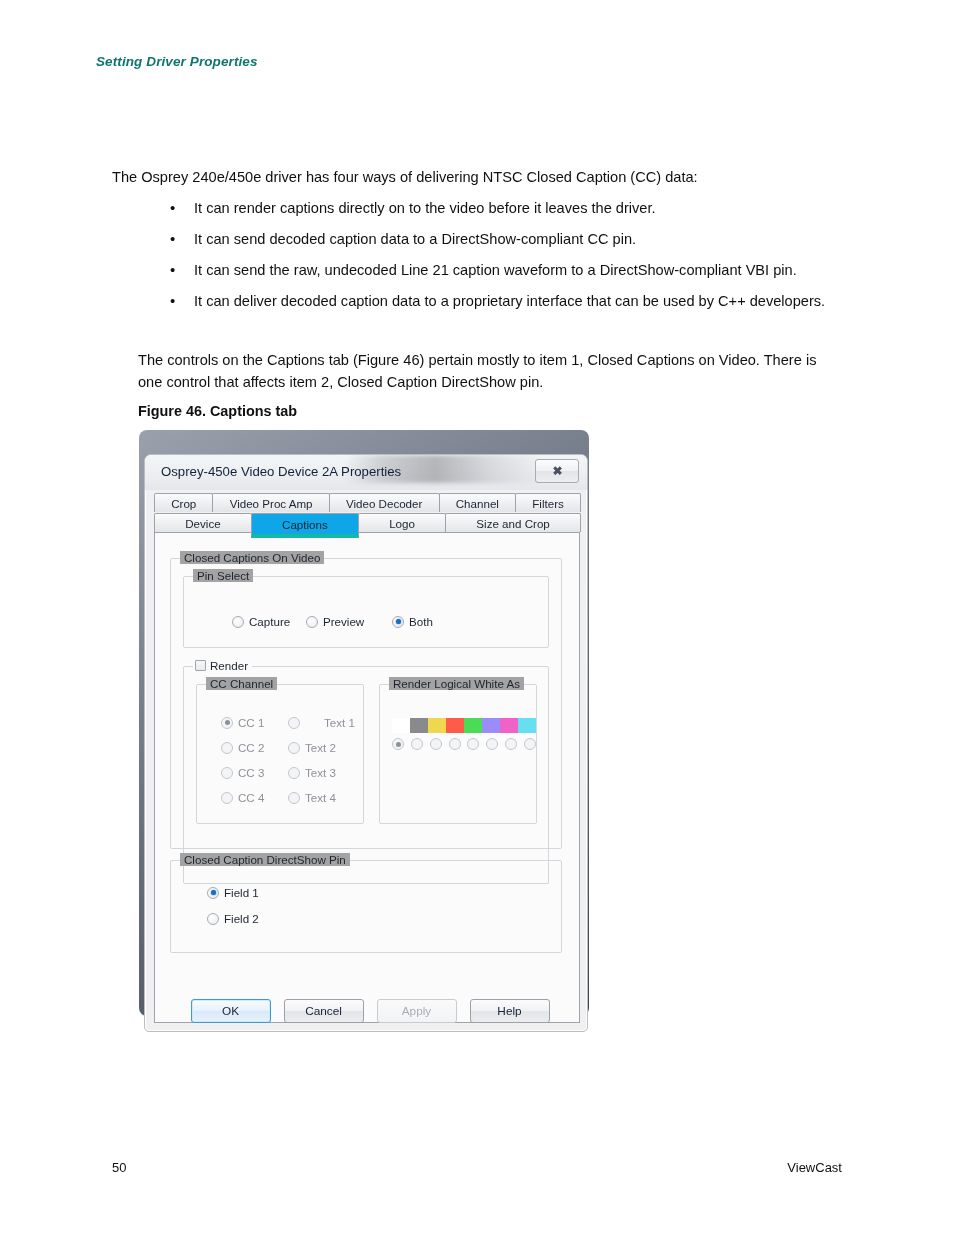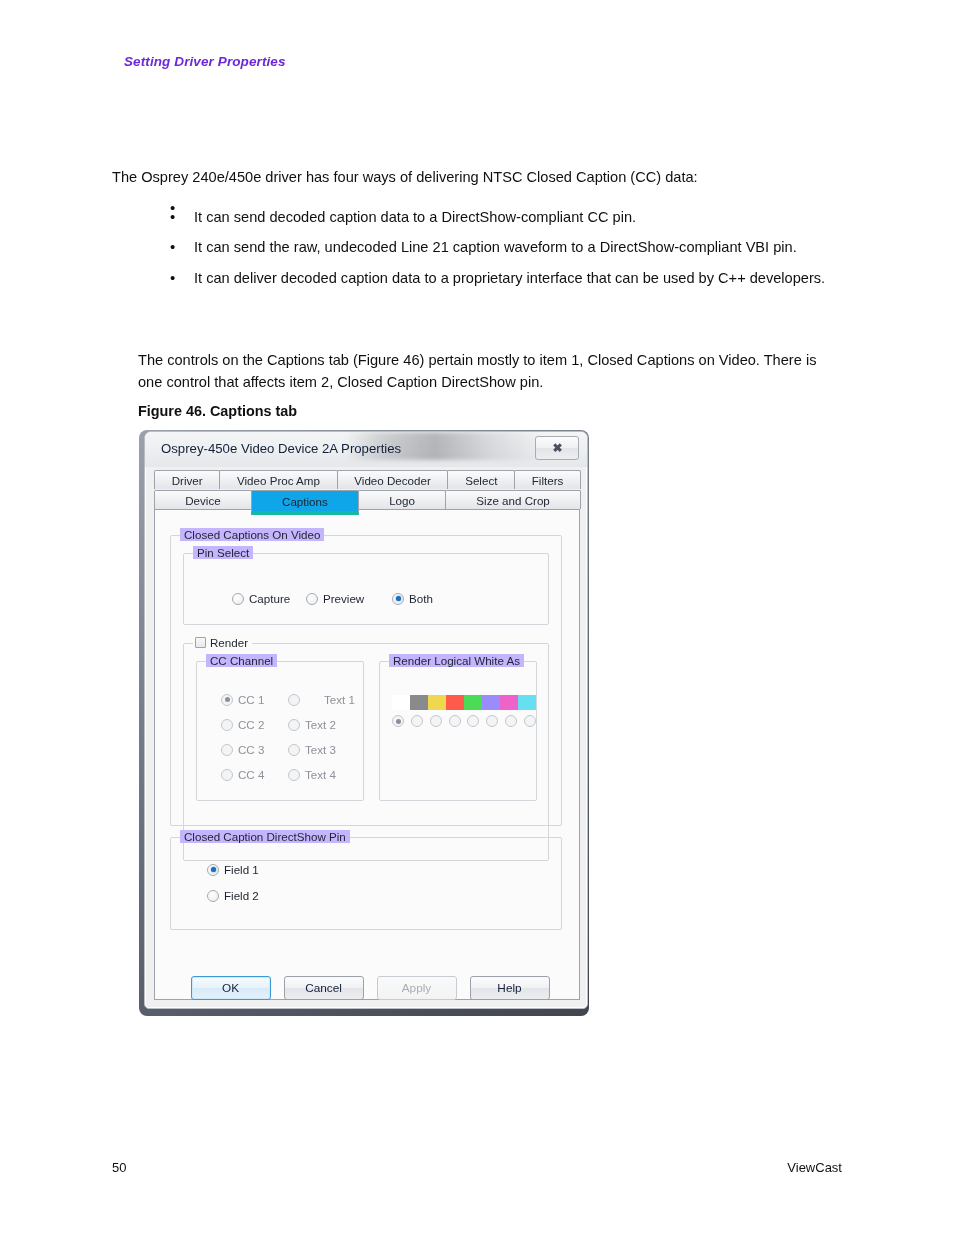--- a/index.html
+++ b/index.html
@@ -12,26 +12,26 @@
     background: #ffffff;
     font-family: "Liberation Sans", sans-serif;
     color: #1a1a1a;
     position: relative;
     overflow: hidden;
   }
 
   
   .page-header {
     position: absolute;
-    left: 124px;
+    left: 96px;
     top: 54px;
     font-style: italic;
     font-size: 13.5px;
     font-weight: 600;
-    color: #6d28d9;
+    color: #0f766e;
     letter-spacing: 0.1px;
   }
   .footer-page-number {
     position: absolute;
     left: 112px;
     top: 1160px;
     font-size: 13px;
     color: #111;
   }
   .footer-brand {
@@ -100,21 +100,21 @@
     left: 139px;
     top: 430px;
     width: 450px;
     height: 586px;
     background: linear-gradient(150deg, #9aa0ac 0%, #6b7280 45%, #40454e 100%);
     border-radius: 8px;
   }
   .dialog {
     position: absolute;
     left: 144px;
-    top: 431px;
+    top: 454px;
     width: 444px;
     height: 578px;
     background: #f0f0f0;
     border: 1px solid #b9bcc2;
     border-radius: 7px 7px 5px 5px;
     box-sizing: border-box;
     box-shadow: inset 0 0 0 1px #fdfdfd;
   }
   .titlebar {
     position: relative;
@@ -219,21 +219,21 @@
   .groupbox {
     position: absolute;
     border: 1px solid #d3d6da;
     border-radius: 2px;
     box-sizing: border-box;
   }
   .group-legend {
     position: absolute;
     top: -8px;
     left: 9px;
-    background: #c4b5fd;
+    background: #a3a3a3;
     padding: 0 4px;
     font-size: 11.6px;
     color: #1d2430;
     white-space: nowrap;
   }
 
   #grp-cc-on-video { left: 15px; top: 25px; width: 392px; height: 291px; }
   #grp-pin-select  { left: 12px; top: 17px; width: 366px; height: 72px; }
   #grp-render      { left: 12px; top: 107px; width: 366px; height: 218px; }
   #grp-cc-channel  { left: 12px; top: 17px; width: 168px; height: 140px; }
@@ -361,20 +361,21 @@
 </head>
 <body>
 
 <div class="page-header">Setting Driver Properties</div>
 
 <div class="intro-para">The Osprey 240e/450e driver has four ways of delivering NTSC Closed Caption (CC) data:</div>
 
 <ul class="bullet-list">
   <li class="bullet-item">
     <span class="dot">•</span>
+    <span>It can render captions directly on to the video before it leaves the driver.</span>
   </li>
   <li class="bullet-item">
     <span class="dot">•</span>
     <span>It can send decoded caption data to a DirectShow-compliant CC pin.</span>
   </li>
   <li class="bullet-item">
     <span class="dot">•</span>
     <span>It can send the raw, undecoded Line 21 caption waveform to a DirectShow-compliant VBI pin.</span>
   </li>
   <li class="bullet-item">
@@ -395,30 +396,30 @@
     <div class="title-text">Osprey-450e Video Device 2A Properties</div>
     <div class="close-button">
       <span class="close-glyph">✖</span>
     </div>
   </div>
 
   <div class="tab-area">
 
     <div class="tab-row">
       <div class="tab">
-          <span>Driver</span>
+          <span>Crop</span>
         </div>
       <div class="tab">
           <span>Video Proc Amp</span>
         </div>
       <div class="tab">
           <span>Video Decoder</span>
         </div>
       <div class="tab">
-          <span>Select</span>
+          <span>Channel</span>
         </div>
       <div class="tab">
           <span>Filters</span>
         </div>
     </div>
 
     <div class="tab-row row2">
       <div class="tab">
           <span>Device</span>
         </div>

